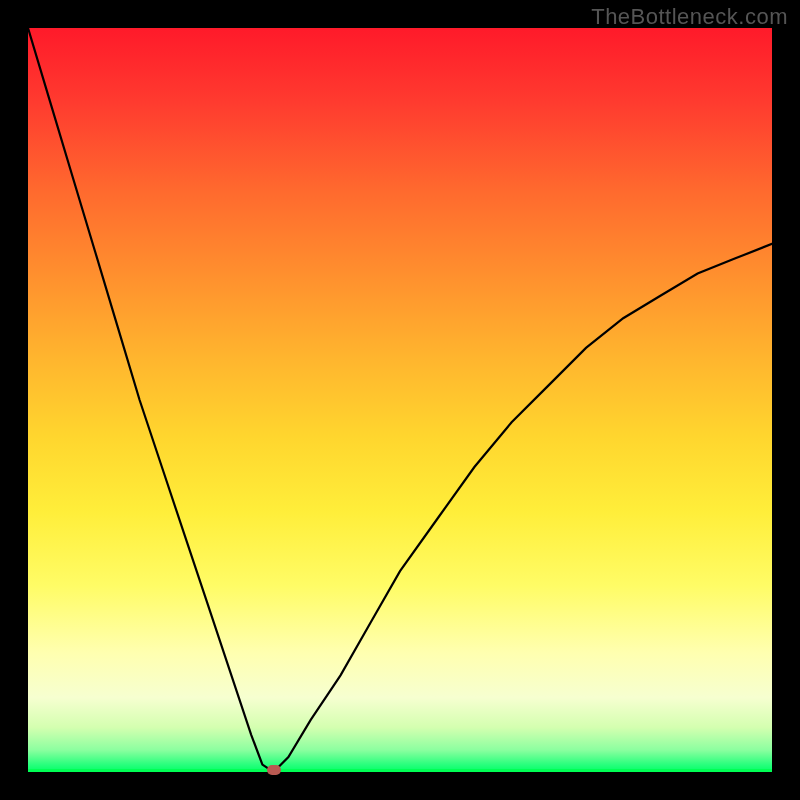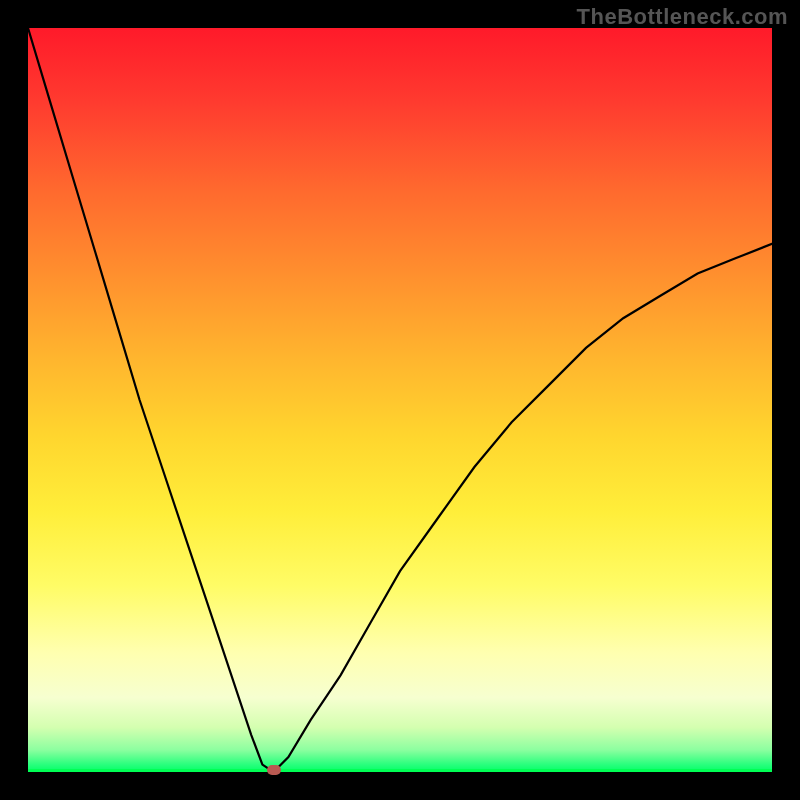--- a/index.html
+++ b/index.html
@@ -15,21 +15,21 @@
     position: relative;
     width: 800px;
     height: 800px;
   }
   .watermark {
     position: absolute;
     top: 4px;
     right: 12px;
     color: #555;
     font-size: 22px;
-    font-weight: 700;
+    font-weight: 400;
     letter-spacing: 0.5px;
     z-index: 20;
   }
   .frame {
     position: absolute;
     left: 28px;
     top: 28px;
     width: 744px;
     height: 744px;
     background: #000;

